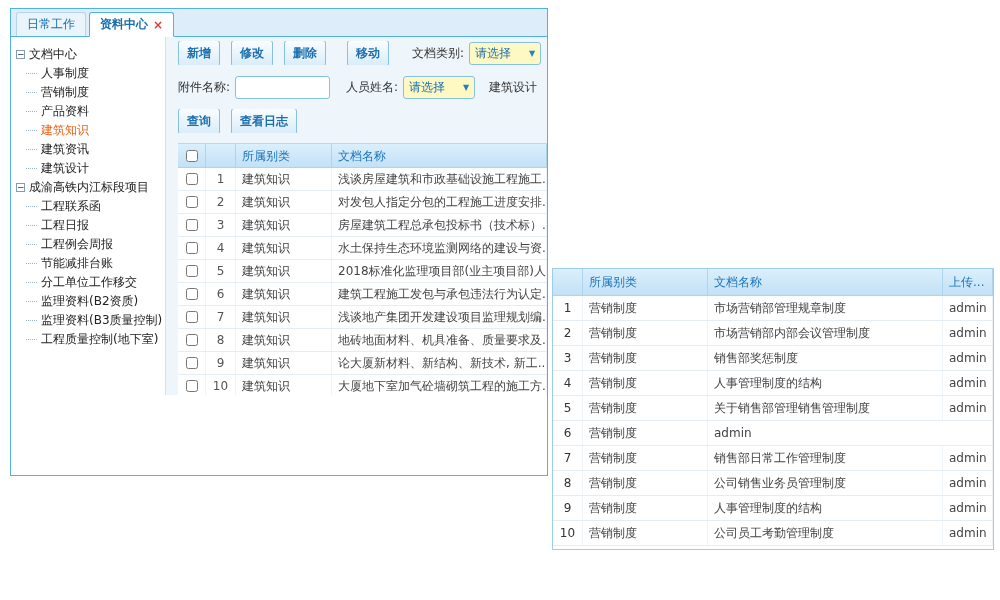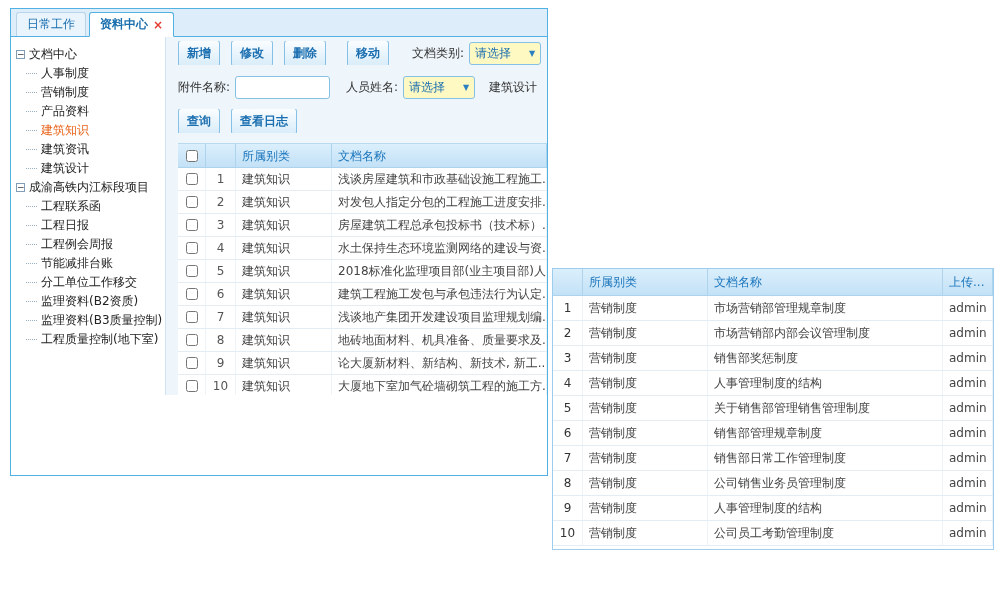--- a/index.html
+++ b/index.html
@@ -362,21 +362,20 @@
       <div class="tr">
         <div class="td r-num">5</div>
         <div class="td r-cat">营销制度</div>
         <div class="td r-name">关于销售部管理销售管理制度</div>
         <div class="td r-up">admin</div>
       </div>
 
       <div class="tr">
         <div class="td r-num">6</div>
         <div class="td r-cat">营销制度</div>
-        <div class="td r-name">销售部管理规章制度</div>
         <div class="td r-up">admin</div>
       </div>
 
       <div class="tr">
         <div class="td r-num">7</div>
         <div class="td r-cat">营销制度</div>
         <div class="td r-name">销售部日常工作管理制度</div>
         <div class="td r-up">admin</div>
       </div>
 

